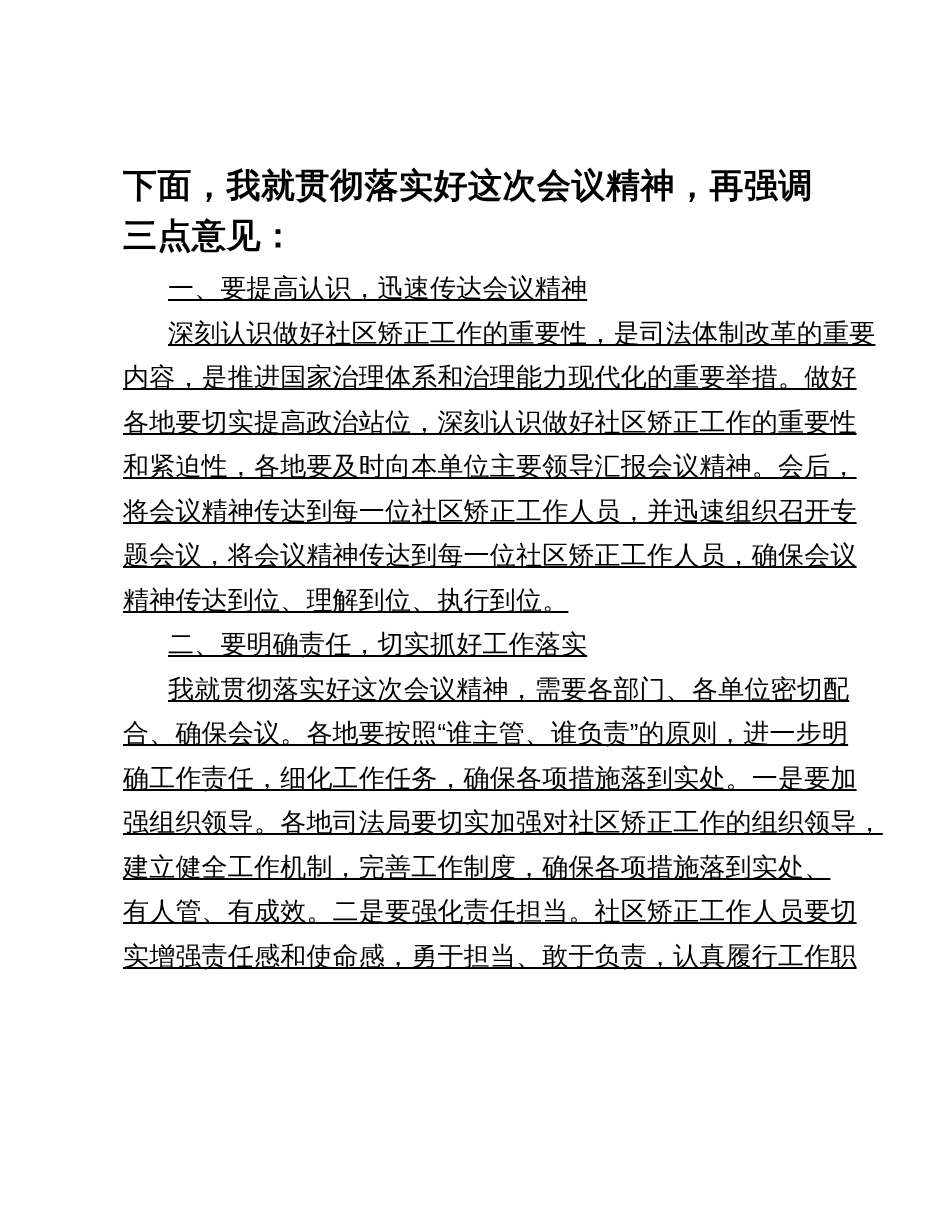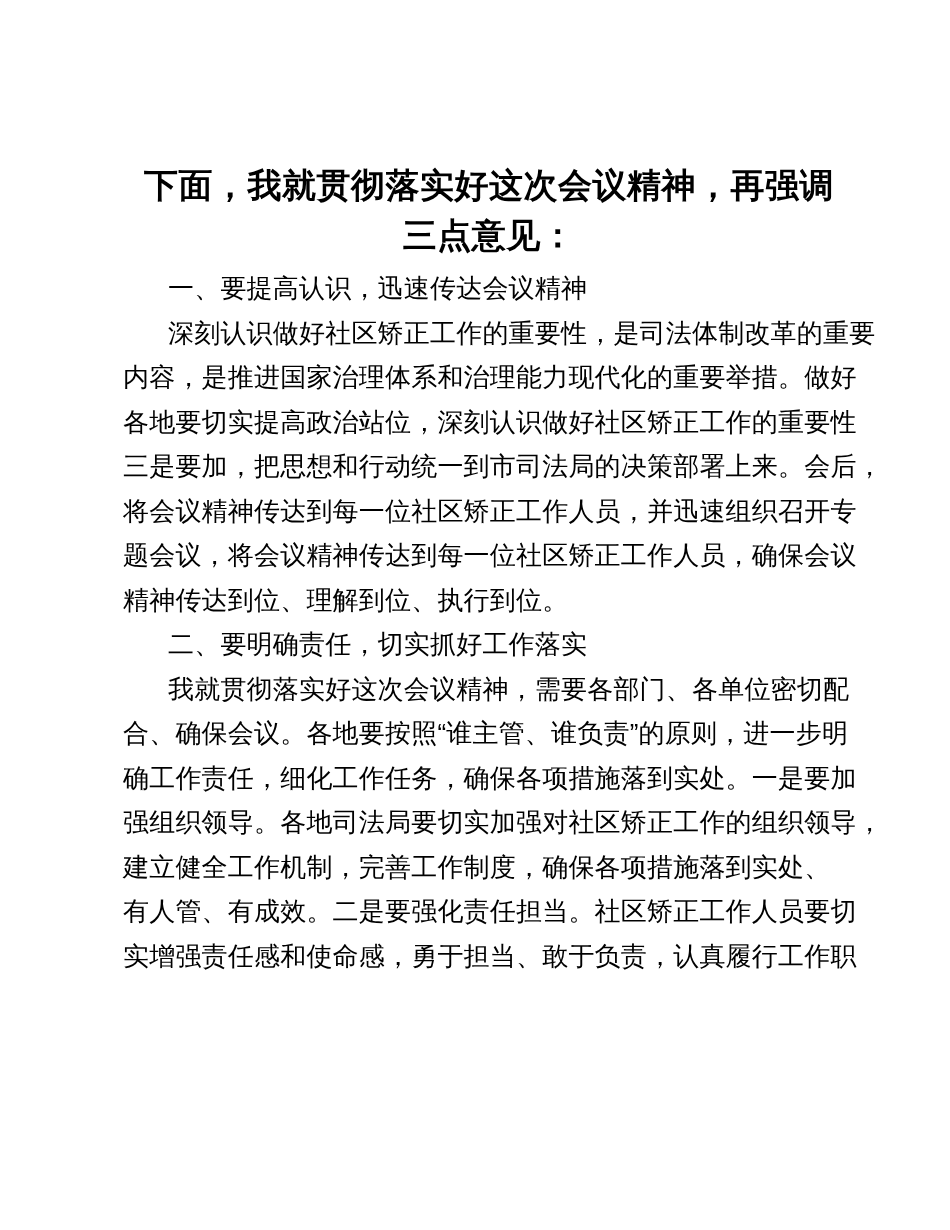--- a/index.html
+++ b/index.html
@@ -16,31 +16,31 @@
     padding: 160px 95px 0 123px;
     overflow: hidden;
     font-family: "Liberation Sans", "DejaVu Sans", sans-serif;
     color: #000000;
   }
   .title {
     margin: 0 0 6px 0;
     font-size: 34px;
     line-height: 50px;
     font-weight: 700;
-    text-align: center;
     letter-spacing: 0.5px;
   }
   .title .tline {
     display: block;
   }
   .doc-body {
     font-size: 26px;
     line-height: 44.5px;
     font-weight: 400;
     letter-spacing: 0.2px;
+    text-decoration: underline;
   }
   .line {
     white-space: nowrap;
   }
   .line.indent {
     padding-left: 45px;
   }
 </style>
 </head>
 <body>
@@ -52,21 +52,21 @@
     <span class="tline">三点意见：</span>
   </h1>
 
   <div class="doc-body">
 
     <div class="line indent">一、要提高认识，迅速传达会议精神</div>
 
     <div class="line indent">深刻认识做好社区矫正工作的重要性，是司法体制改革的重要</div>
     <div class="line">内容，是推进国家治理体系和治理能力现代化的重要举措。做好</div>
     <div class="line">各地要切实提高政治站位，深刻认识做好社区矫正工作的重要性</div>
-    <div class="line">三是要加，把思想和行动统一到市司法局的决策部署上来。会后，</div>
+    <div class="line">和紧迫性，各地要及时向本单位主要领导汇报会议精神。会后，</div>
     <div class="line">将会议精神传达到每一位社区矫正工作人员，并迅速组织召开专</div>
     <div class="line">题会议，将会议精神传达到每一位社区矫正工作人员，确保会议</div>
     <div class="line">精神传达到位、理解到位、执行到位。</div>
 
     <div class="line indent">二、要明确责任，切实抓好工作落实</div>
 
     <div class="line indent">我就贯彻落实好这次会议精神，需要各部门、各单位密切配</div>
     <div class="line">合、确保会议。各地要按照“谁主管、谁负责”的原则，进一步明</div>
     <div class="line">确工作责任，细化工作任务，确保各项措施落到实处。一是要加</div>
     <div class="line">强组织领导。各地司法局要切实加强对社区矫正工作的组织领导，</div>

